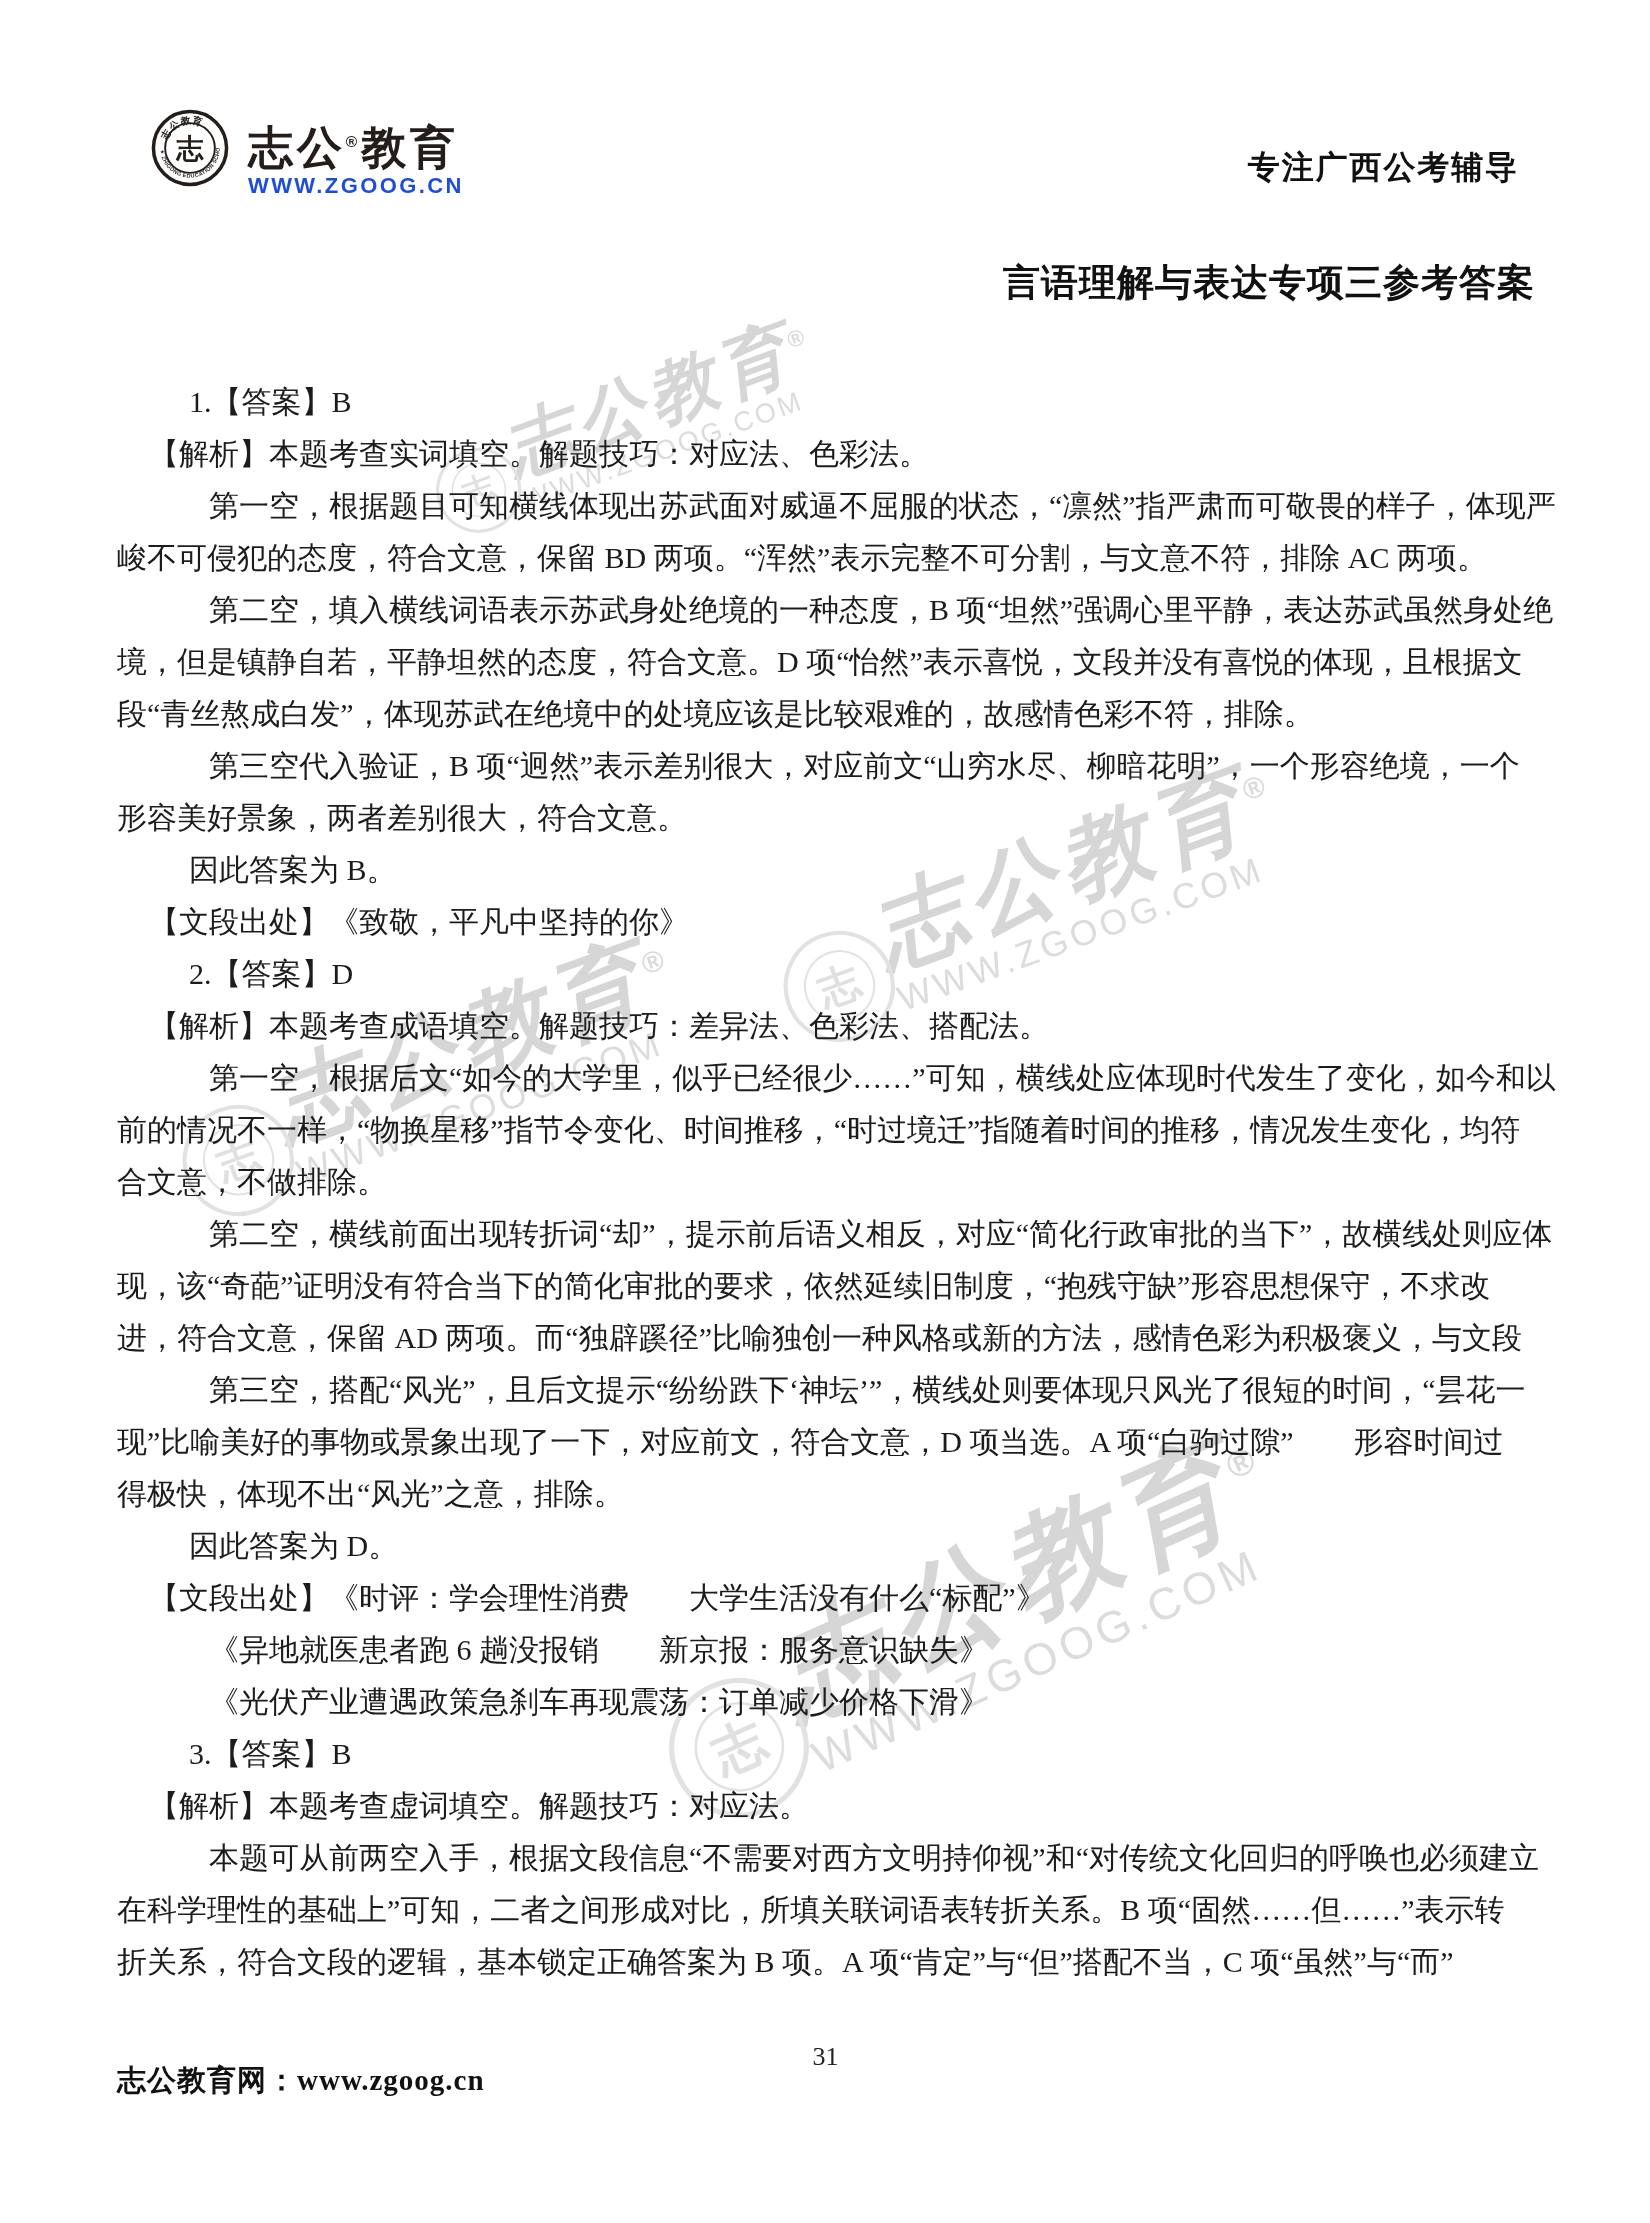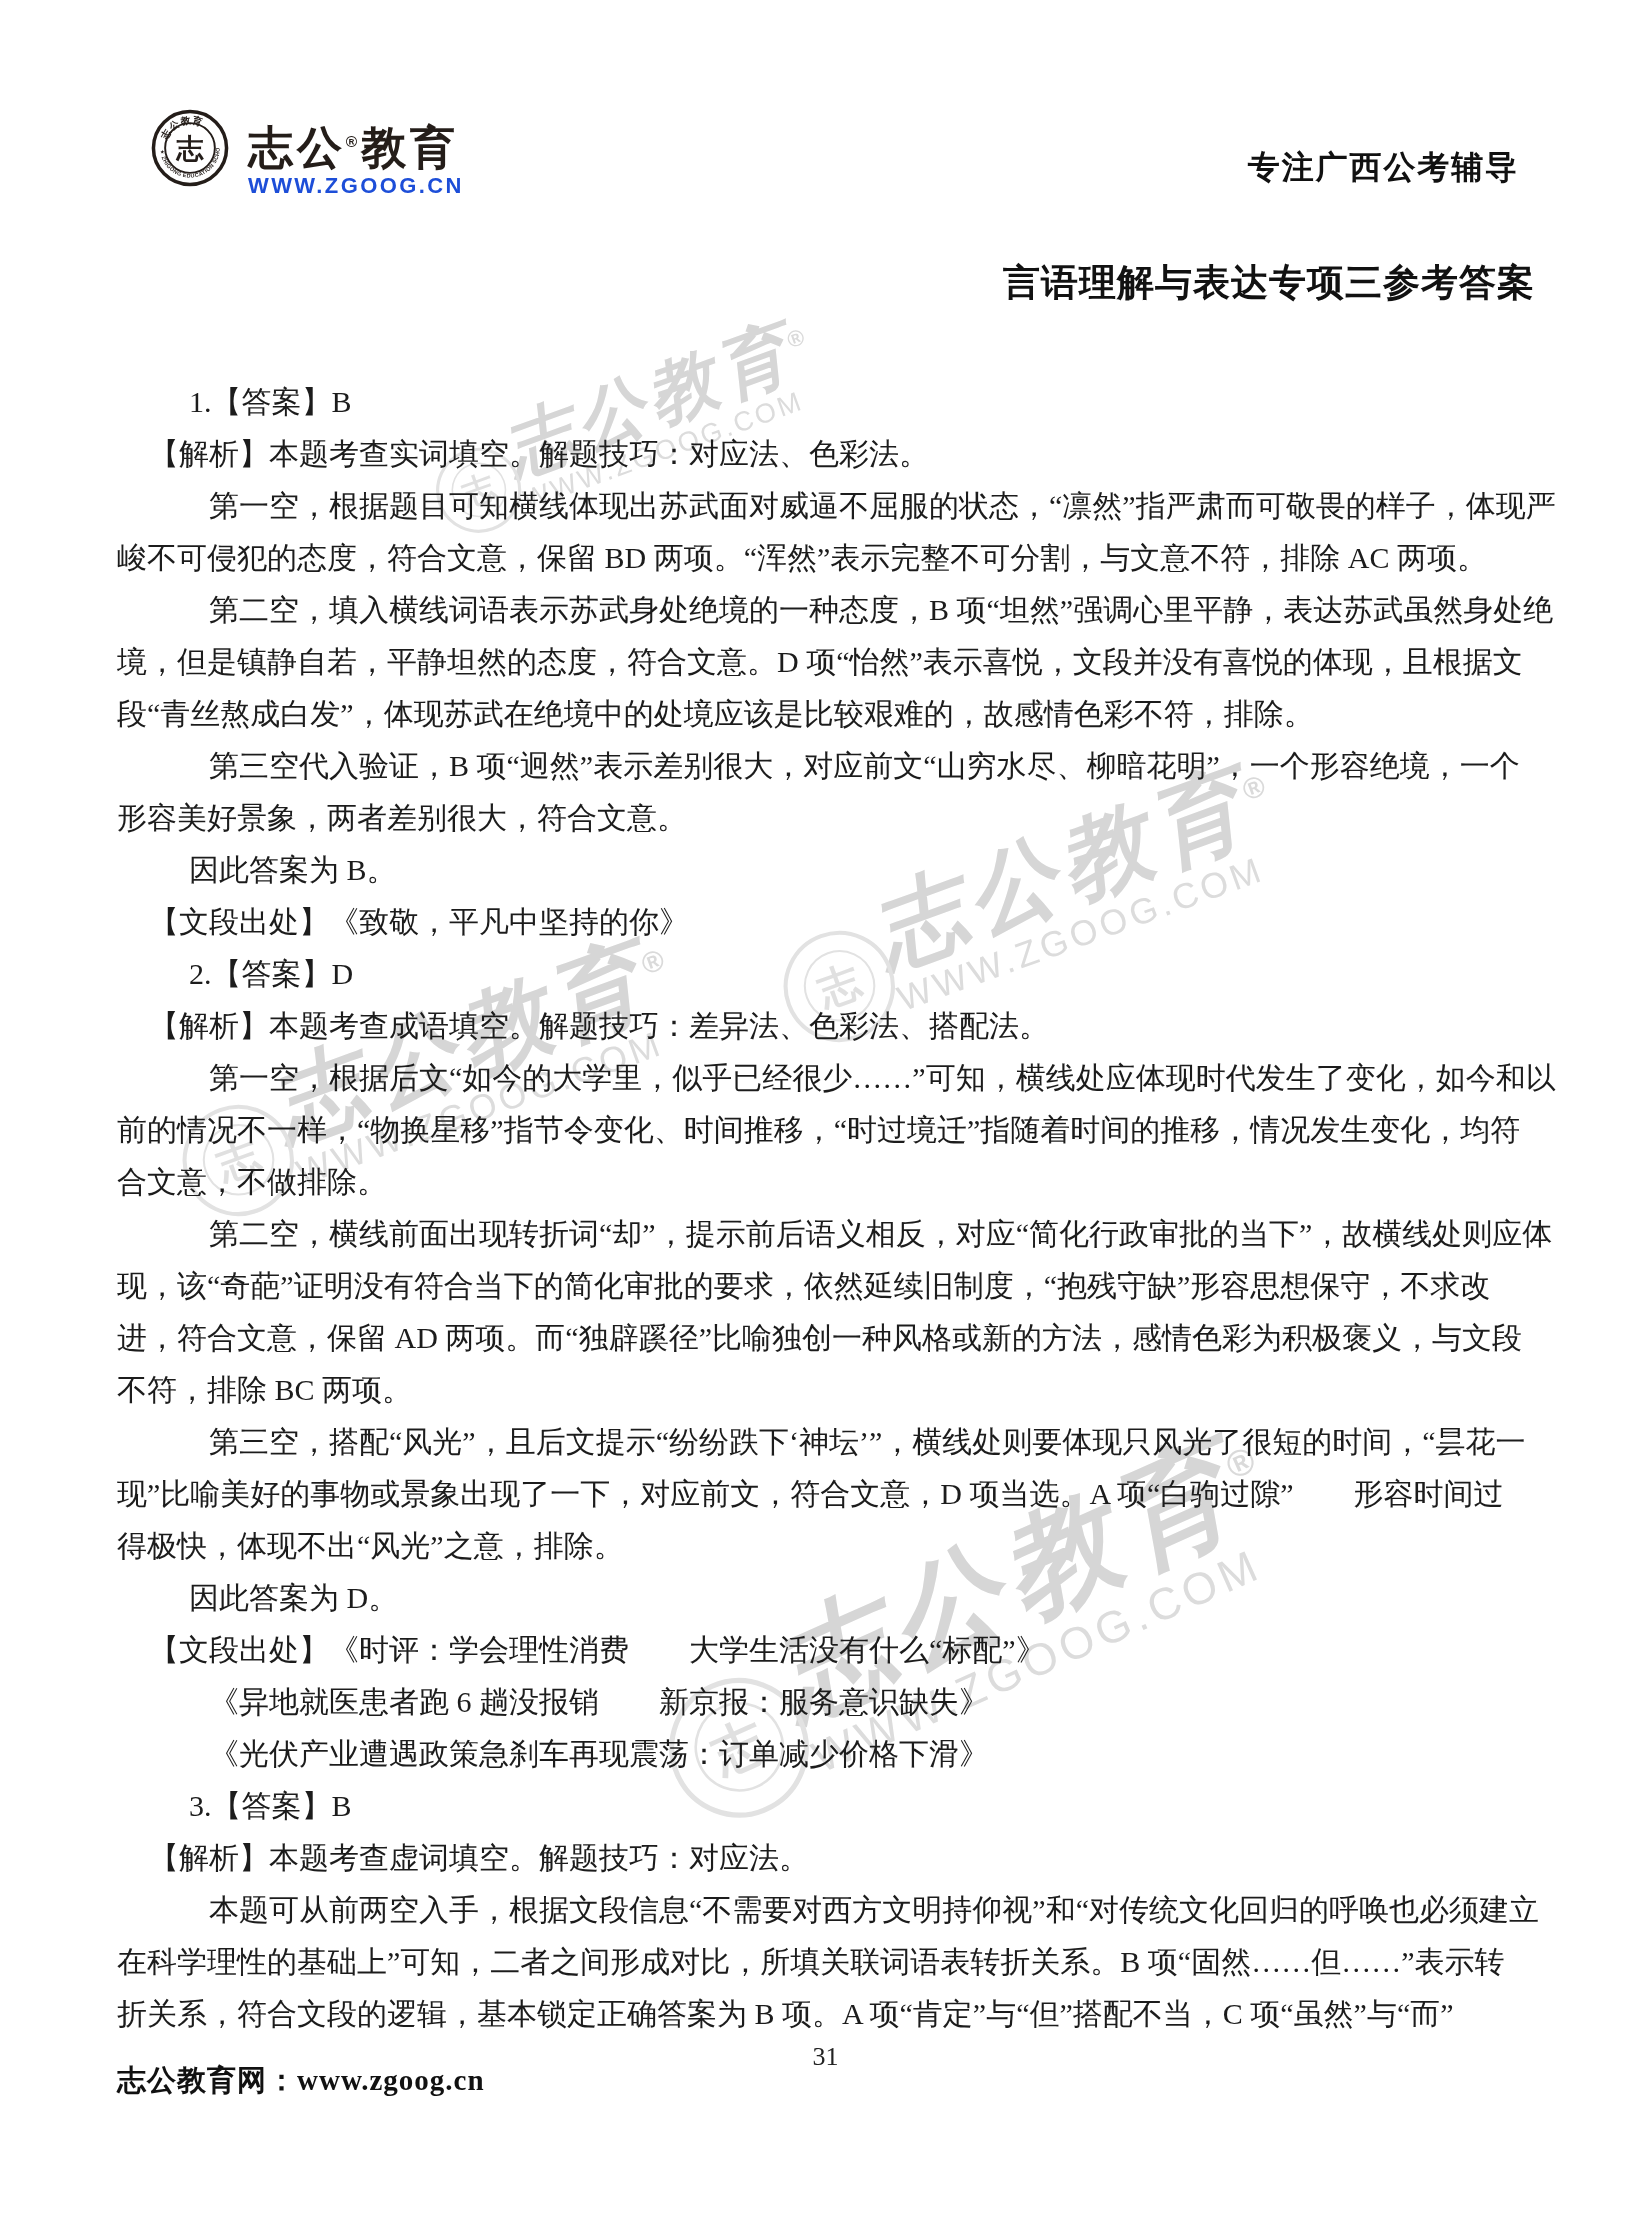--- a/index.html
+++ b/index.html
@@ -151,21 +151,20 @@
       <div class="line ind-ans">因此答案为 B。</div>
       <div class="line ind-br">【文段出处】《致敬，平凡中坚持的你》</div>
       <div class="line ind-ans">2.【答案】D</div>
       <div class="line ind-br">【解析】本题考查成语填空。解题技巧：差异法、色彩法、搭配法。</div>
       <div class="line ind-deep">第一空，根据后文“如今的大学里，似乎已经很少……”可知，横线处应体现时代发生了变化，如今和以</div>
       <div class="line ind-m">前的情况不一样，“物换星移”指节令变化、时间推移，“时过境迁”指随着时间的推移，情况发生变化，均符</div>
       <div class="line ind-m">合文意，不做排除。</div>
       <div class="line ind-deep">第二空，横线前面出现转折词“却”，提示前后语义相反，对应“简化行政审批的当下”，故横线处则应体</div>
       <div class="line ind-m">现，该“奇葩”证明没有符合当下的简化审批的要求，依然延续旧制度，“抱残守缺”形容思想保守，不求改</div>
       <div class="line ind-m">进，符合文意，保留 AD 两项。而“独辟蹊径”比喻独创一种风格或新的方法，感情色彩为积极褒义，与文段</div>
-      <div class="line ind-m">不符，排除 BC 两项。</div>
       <div class="line ind-deep">第三空，搭配“风光”，且后文提示“纷纷跌下‘神坛’”，横线处则要体现只风光了很短的时间，“昙花一</div>
       <div class="line ind-m">现”比喻美好的事物或景象出现了一下，对应前文，符合文意，D 项当选。A 项“白驹过隙”　　形容时间过</div>
       <div class="line ind-m">得极快，体现不出“风光”之意，排除。</div>
       <div class="line ind-ans">因此答案为 D。</div>
       <div class="line ind-br">【文段出处】《时评：学会理性消费　　大学生活没有什么“标配”》</div>
       <div class="line ind-deep">《异地就医患者跑 6 趟没报销　　新京报：服务意识缺失》</div>
       <div class="line ind-deep">《光伏产业遭遇政策急刹车再现震荡：订单减少价格下滑》</div>
       <div class="line ind-ans">3.【答案】B</div>
       <div class="line ind-br">【解析】本题考查虚词填空。解题技巧：对应法。</div>
       <div class="line ind-deep">本题可从前两空入手，根据文段信息“不需要对西方文明持仰视”和“对传统文化回归的呼唤也必须建立</div>

